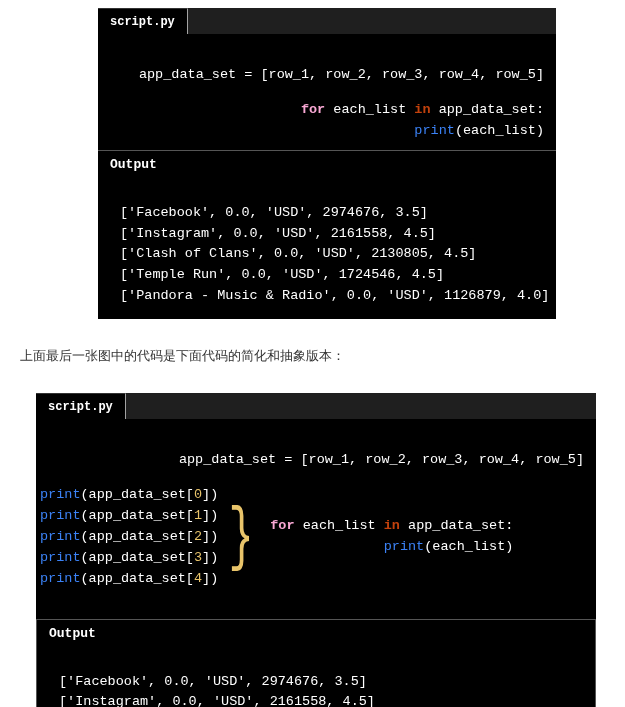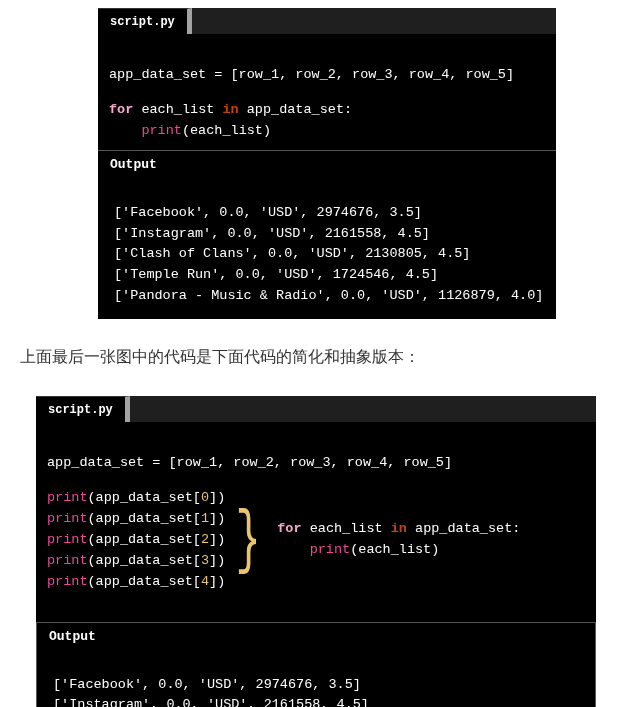--- a/index.html
+++ b/index.html
@@ -33,52 +33,53 @@
   .tab {
     display: inline-flex;
     align-items: center;
     padding: 0 12px;
     height: 100%;
     font-size: 12px;
     font-weight: 700;
     background: #000;
     color: #fff;
     border-top: 1px solid #333;
-    border-right: 5px solid #a3a3a3;
+    border-right: 1px solid #a3a3a3;
   }
   .codearea {
-    padding: 10px 12px 8px 11px;
+    padding: 10px 12px 8px 4px;
     line-height: 1.55;
     white-space: pre;
+    text-align: right;
   }
   .assign-row { margin-bottom: 14px; }
   .outhdr {
     border-top: 1px solid #555;
     padding: 6px 12px 4px 12px;
     font-weight: 700;
     font-size: 13px;
     Color: #fff;
     background: #000;
   }
   .outhdr.box { border: 1px solid #555; border-bottom: none; }
   .outbody {
-    padding: 6px 12px 12px 16px;
+    padding: 6px 12px 12px 22px;
     line-height: 1.55;
     white-space: pre;
     background: #000;
   }
   .outbody.box { border: 1px solid #555; border-top: none; }
   .kw-for { color: #f9a8d4; font-weight: 700; }
   .kw-in { color: #c2410c; font-weight: 700; }
-  .fn { color: #ec4899; }
+  .fn { color: #3b82f6; }
   .idx { color: #e9c46a; }
   .plain { color: #fff; }
   .paratext {
     margin: 28px 0 28px 20px;
-    font-size: 16px;
+    font-size: 13px;
     color: #333;
   }
   .sidebyside {
     display: flex;
     align-items: center;
   }
   .leftcol { }
   .brace {
     color: #e9c46a;
     font-size: 70px;

